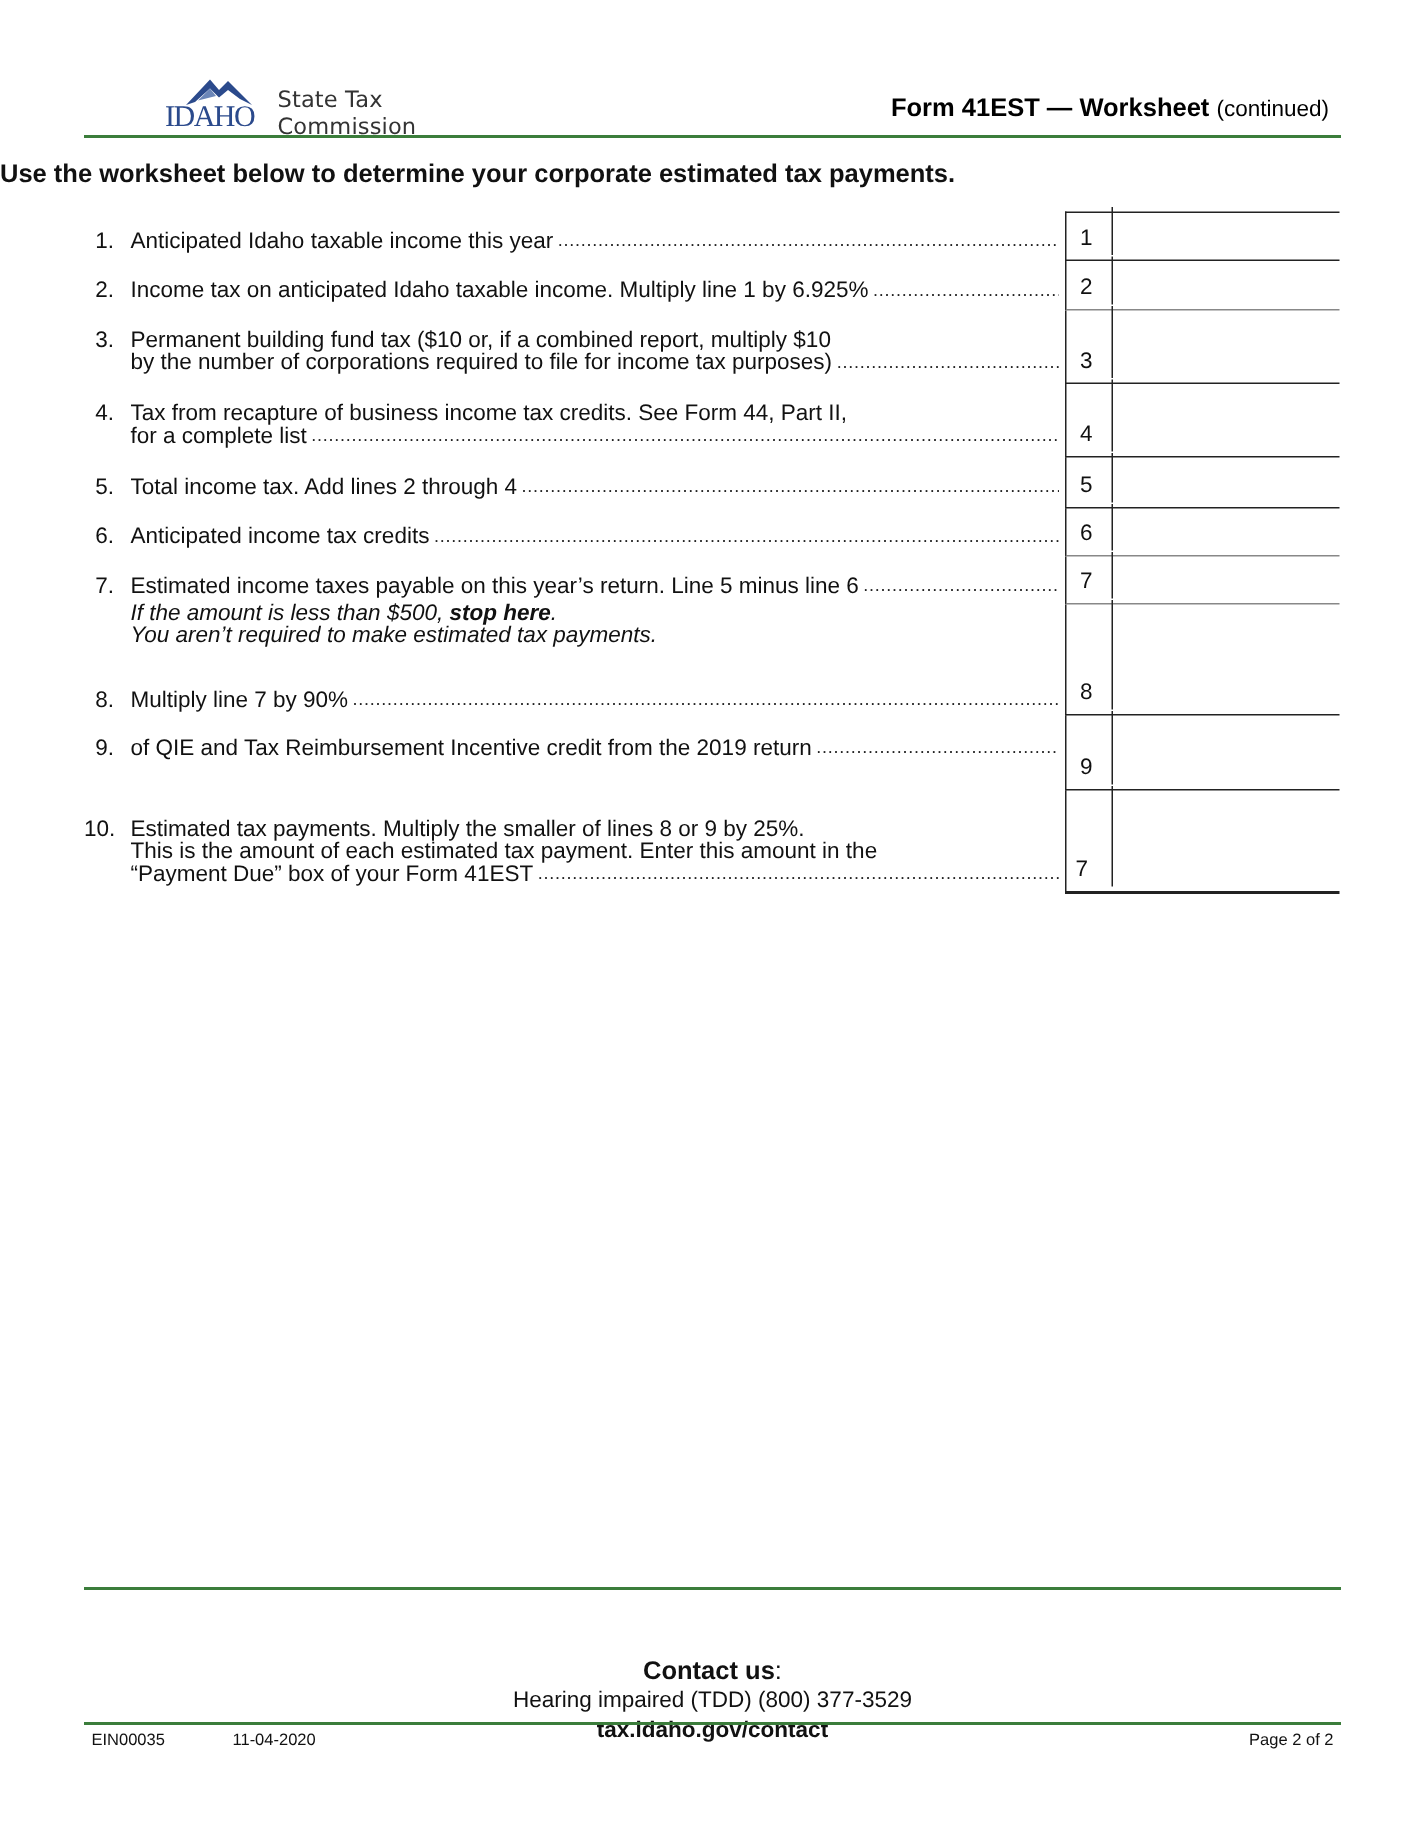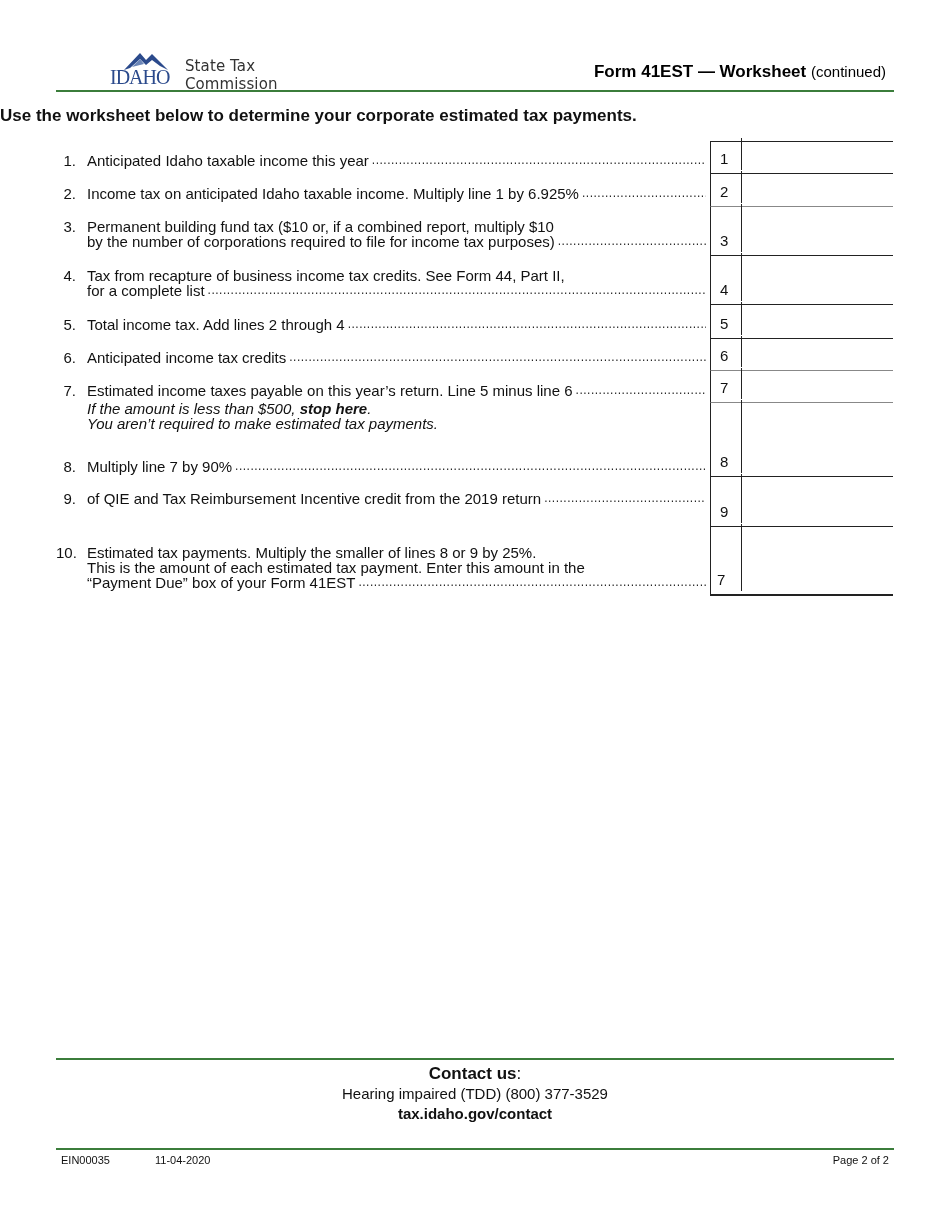--- a/index.html
+++ b/index.html
@@ -26,21 +26,21 @@
 
   
   .box { position: absolute; left: 710px; width: 183px; border-left: 1px solid #222; border-bottom: 1px solid #222; box-sizing: border-box; }
   .box .bnum { position: absolute; left: 0; width: 31px; bottom: 3px; border-right: 1px solid #222; padding-left: 9px; box-sizing: border-box; font-size: 15px; height: 100%; display: flex; align-items: flex-end; padding-bottom: 3px; }
   .box .bval { position: absolute; left: 31px; right: 0; top: 0; bottom: 0; }
   .box.gray { border-bottom-color: #888; }
   #box-top { position: absolute; left: 710px; width: 183px; top: 141px; height: 1px; background: #222; }
 
   
   #contact { left: 0; width: 950px; top: 1064px; text-align: center; font-size: 15px; line-height: 19px; }
-  #contact .title { font-size: 17px; font-weight: bold; margin-bottom: 1px; }
+  #contact .title { font-size: 17px; font-weight: bold; margin-bottom: 1px; margin-top: 40px; }
   #contact .sep { color: #3b7d3b; }
   #contact .url { font-weight: bold; margin-top: 1px; }
   #footer-left { left: 61px; top: 1154px; font-size: 11px; }
   #footer-left span { display: inline-block; }
   #footer-right { right: 61px; top: 1154px; font-size: 11px; padding-left: 24px; }
 </style>
 </head>
 <body>
 
 <div id="logo" class="abs">

